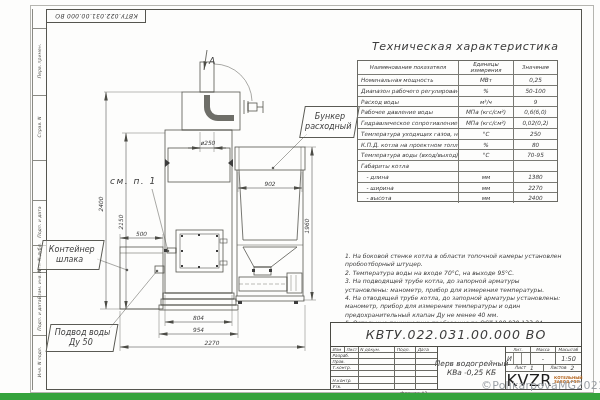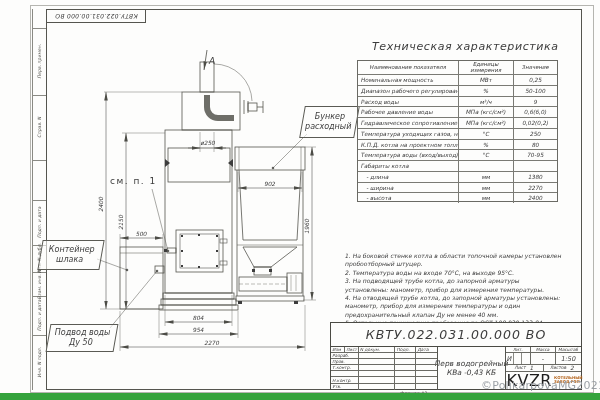--- a/index.html
+++ b/index.html
@@ -1,20 +1,20 @@
 <!DOCTYPE html>
 <html><head>
 <meta charset="utf-8">
 <style>
   *{margin:0;padding:0;box-sizing:border-box}
   html,body{width:600px;height:400px;overflow:hidden;background:#ffffff;
     font-family:"DejaVu Sans",sans-serif;color:#3c3c3c;}
   #app{position:relative;width:600px;height:400px;background:#fdfdfc;}
   .abs{position:absolute}
-  .it{}
+  .it{font-style:italic}
   
   .outer-border{left:30px;top:5px;width:564px;height:388px;border:1px solid #b5b5b0}
   .inner-frame{left:46px;top:9px;width:536px;height:381px;border:1.4px solid #55554f}
   .margin-strip{left:32px;top:9px;width:14px;height:381px;border-left:.8px solid #8a8a84;border-right:0}
   .mcut{height:1px;background:#8a8a84;left:32px;width:14px}
   .mlab{font-size:4.6px;font-style:italic;white-space:nowrap;color:#565650;
         transform:translate(-50%,-50%) rotate(-90deg);left:39px}
   .stamp-top{left:46px;top:9px;width:100px;height:14px;border:.9px solid #55554f;
         display:flex;align-items:center;justify-content:center}
   .stamp-top span{display:inline-block;transform:rotate(180deg);font-size:6px;font-style:italic;
@@ -369,21 +369,21 @@
         </div>
         <div class="trw">
           <div class="tcel" style="width:28px">Утв.</div>
           <div class="tcel" style="width:37px"></div>
             <div class="tcel" style="width:21px"></div>
             <div class="tcel" style="width:21px;border-right:0"></div>
         </div>
       </div>
       <div class="tb-mid">
         <div>Перв водогрейный</div>
-        <div>КВа -0,43  КБ</div>
+        <div>КВа -0,25  КБ</div>
       </div>
       <div class="tb-right">
         <div class="rr1">
           <div>Лит.</div>
           <div>Масса</div>
           <div>Масштаб</div>
         </div>
         <div class="rr2">
           <div class="lit">
             <div>И</div>

